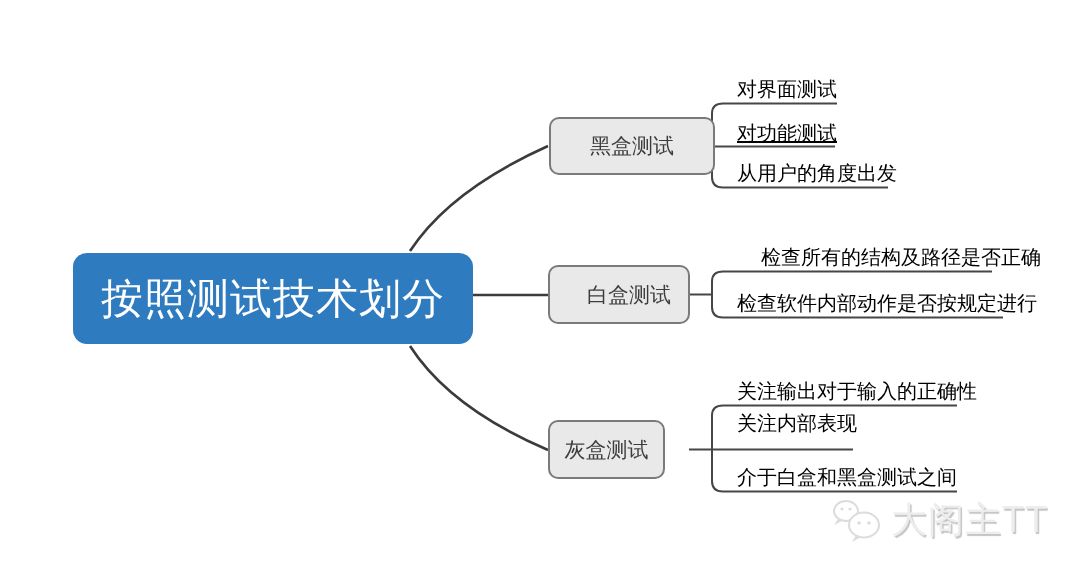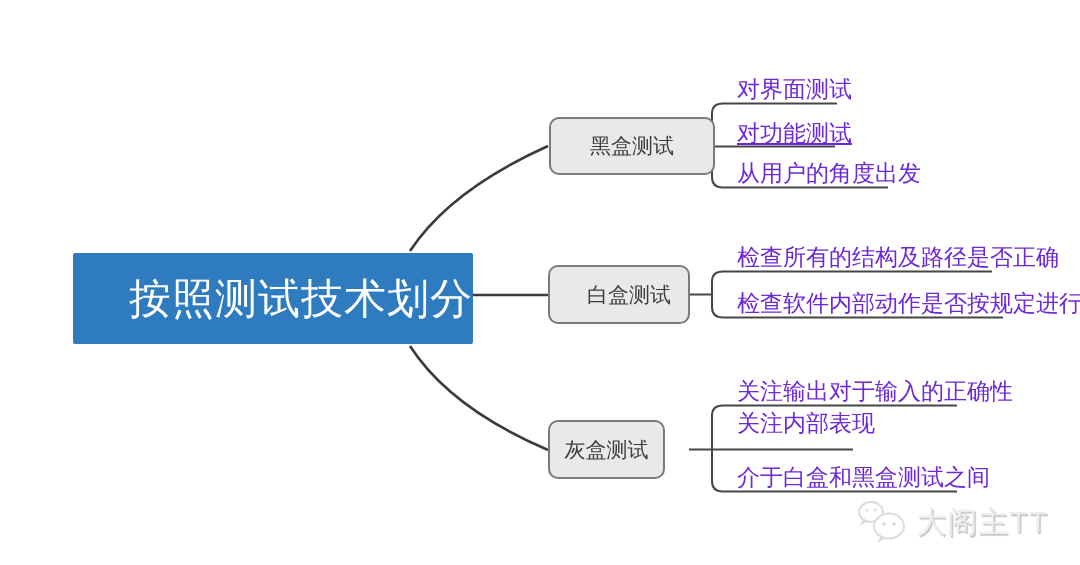--- a/index.html
+++ b/index.html
@@ -21,62 +21,61 @@
     display: flex;
     align-items: center;
     justify-content: center;
     box-sizing: border-box;
     white-space: nowrap;
   }
   .root-node {
     left: 73px; top: 253px; width: 400px; height: 91px;
     background: #2E7BBF;
     color: #ffffff;
-    border-radius: 2px;
+    border-radius: 14px;
     font-size: 42px;
     letter-spacing: 1px;
-    justify-content: flex-end;
   }
   .branch-node {
     background: #E9E9E9;
     border: 2px solid #7a7a7a;
     border-radius: 10px;
     font-size: 21px;
     color: #3d3d3d;
   }
   .branch-black { left: 549px; top: 117px; width: 166px; height: 58px; }
   .branch-white { left: 548px; top: 265px; width: 142px; height: 59px; padding-left: 20px; }
   .branch-gray  { left: 548px; top: 420px; width: 117px; height: 59px; }
   .leaf {
     position: absolute;
     left: 737px;
     height: 22px;
     line-height: 22px;
-    font-size: 23px;
-    color: #6d28d9;
+    font-size: 20px;
+    color: #000000;
     white-space: nowrap;
   }
   .leaf-b1-1 { top: 78px; }
   .leaf-b1-2 { top: 122px; text-decoration: underline; }
   .leaf-b1-3 { top: 162px; }
-  .leaf-b2-1 { top: 246px; }
+  .leaf-b2-1 { top: 246px; margin-left: 24px; }
   .leaf-b2-2 { top: 292px; }
   .leaf-b3-1 { top: 380px; }
   .leaf-b3-2 { top: 412px; }
   .leaf-b3-3 { top: 466px; }
   .watermark {
     position: absolute;
     right: 32px;
     bottom: 20px;
     display: flex;
     align-items: center;
     gap: 8px;
   }
   .watermark-text {
-    font-size: 30px;
+    font-size: 36px;
     color: #ededed;
     text-shadow: 1.5px 1.5px 1px #c3c3c3;
     letter-spacing: 1px;
     white-space: nowrap;
   }
 </style>
 </head>
 <body>
 
 <div class="canvas">

